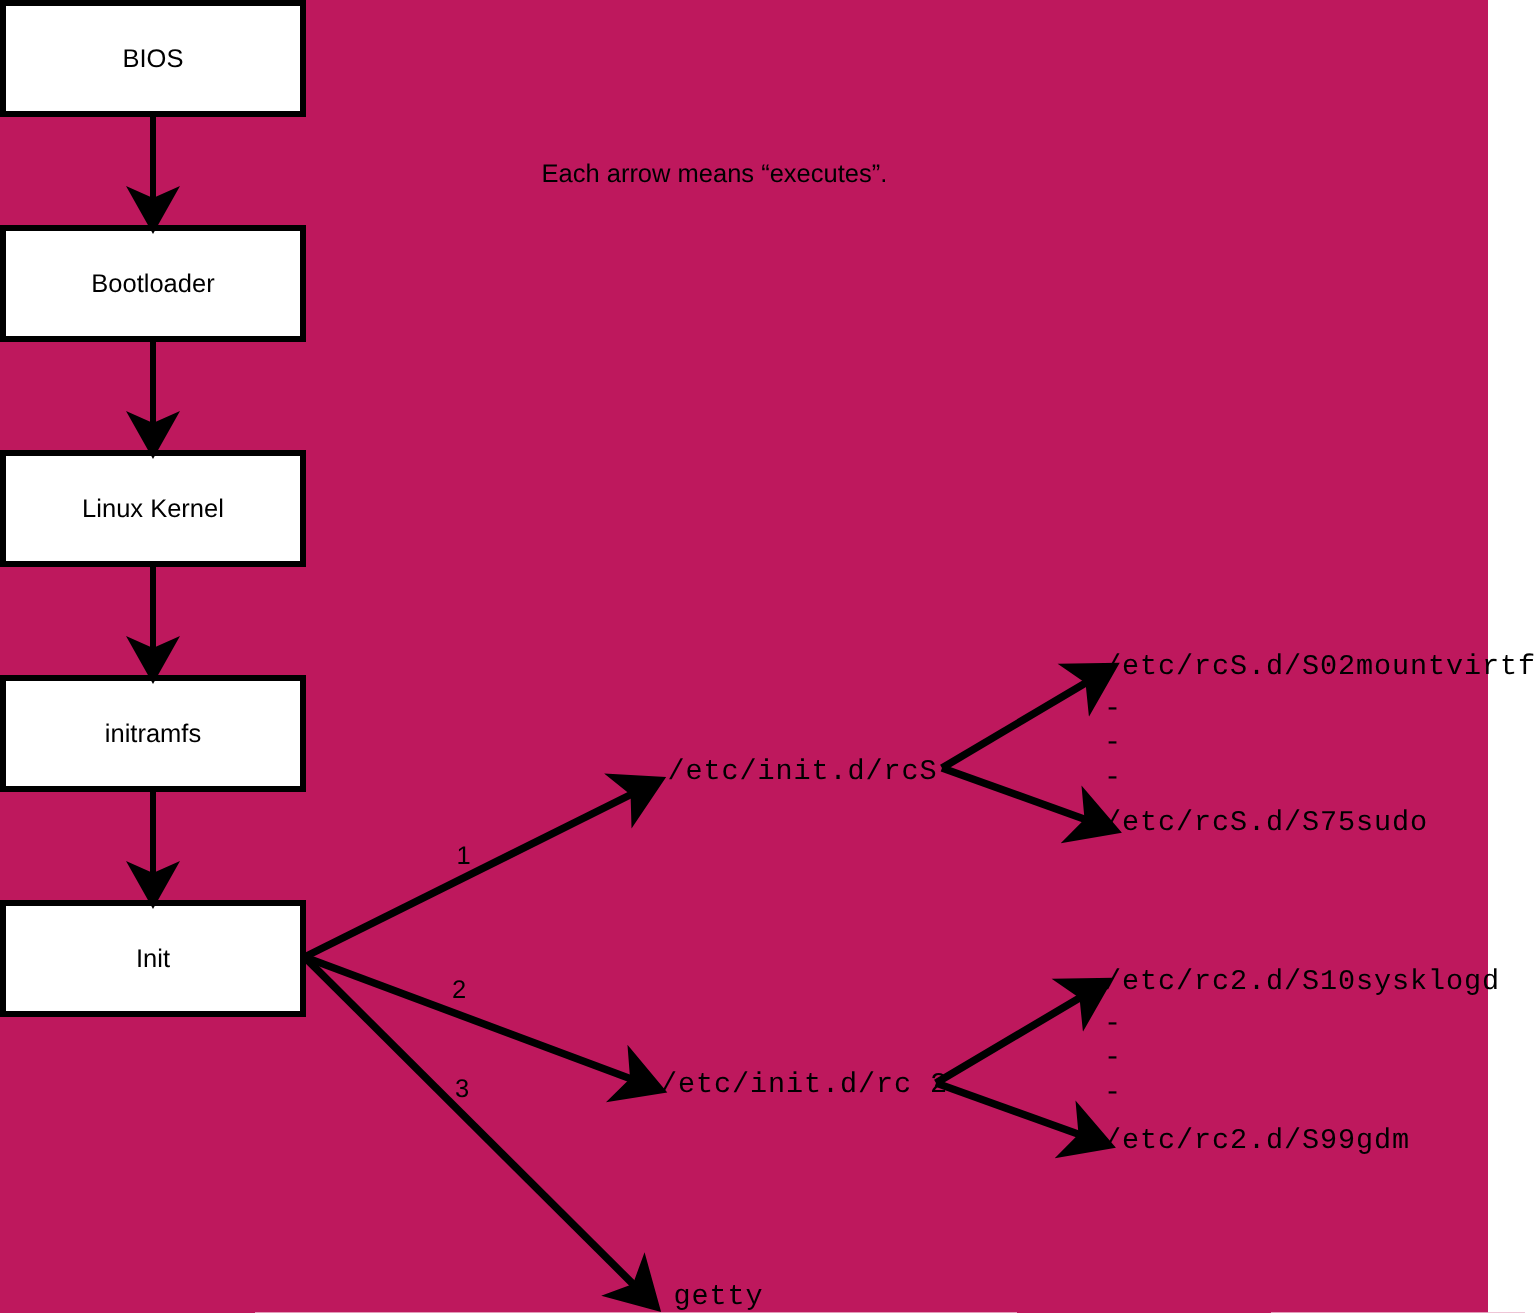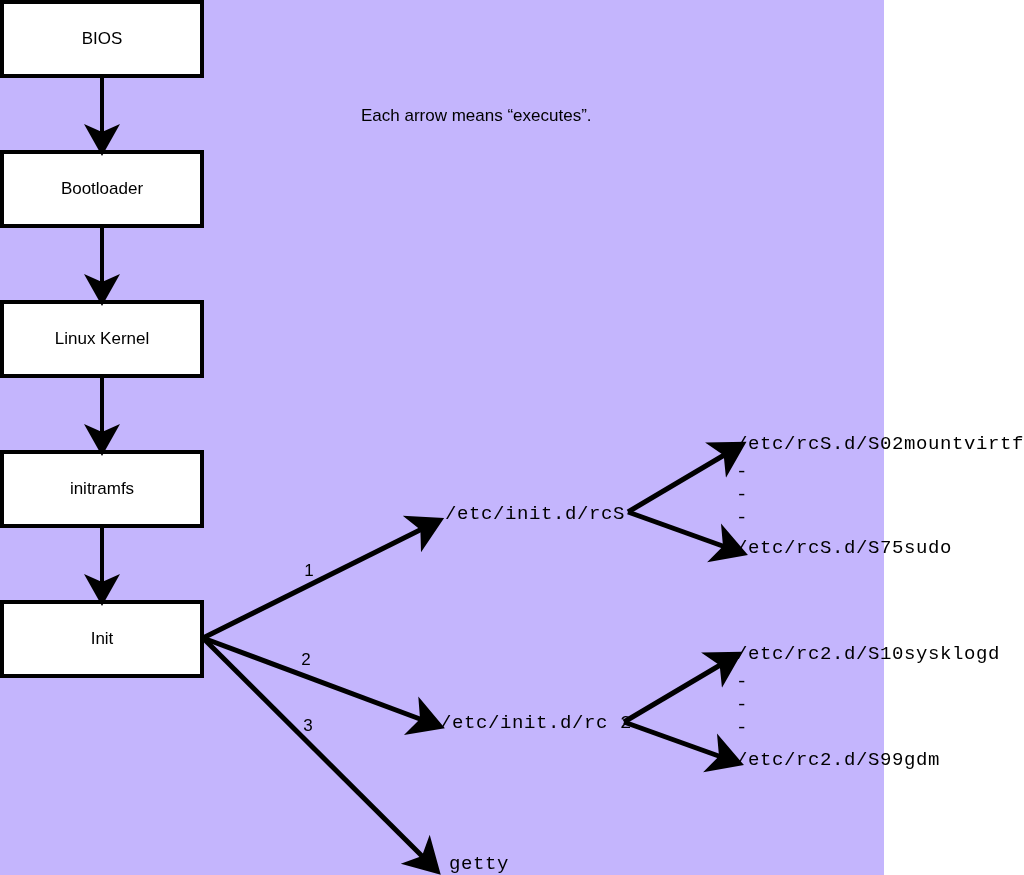--- a/index.html
+++ b/index.html
@@ -8,23 +8,23 @@
     background: #ffffff;
   }
   body {
     width: 1024px;
     height: 875px;
     font-family: "Liberation Sans", sans-serif;
     overflow: hidden;
   }
   #diagram-root {
     position: relative;
-    width: 884px;
+    width: 992px;
     height: 875px;
-    background: #c4b5fd;
+    background: #be185d;
   }
   svg#boot-flow {
     display: block;
     width: 1024px;
     height: 875px;
   }
   .node-box {
     fill: #ffffff;
     stroke: #000000;
     stroke-width: 4;

